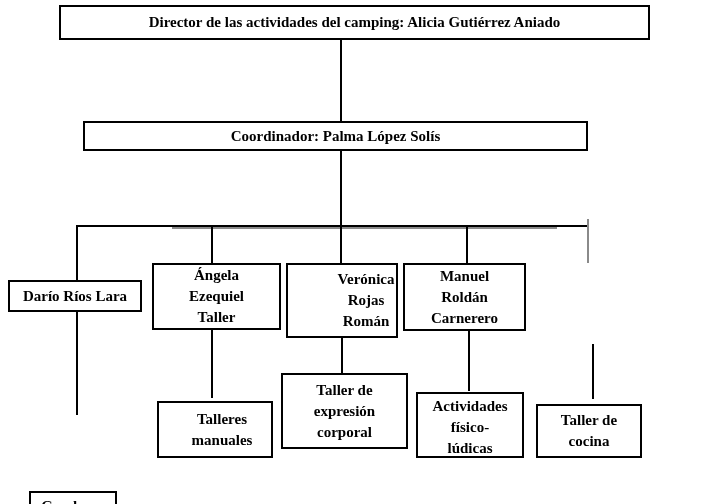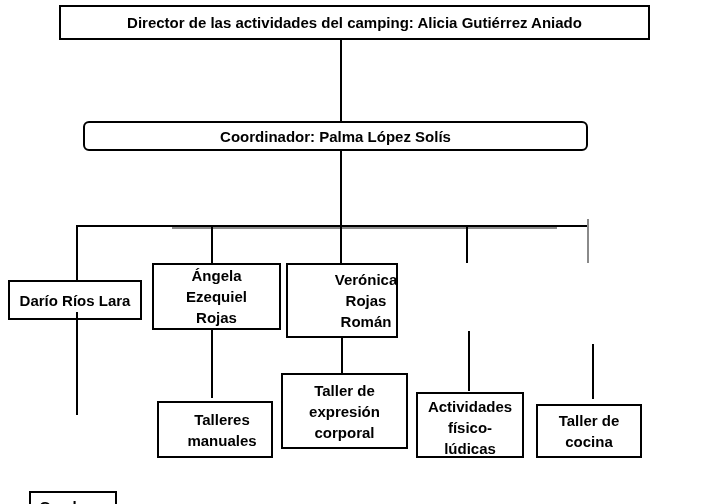--- a/index.html
+++ b/index.html
@@ -1,21 +1,21 @@
 <!DOCTYPE html>
 <html style="--background: #ffffff; --border: #000000; --text: #000000; --line: #000000; --line_gray: #8a8a8a;"><head>
 <meta charset="utf-8">
 <style>
   html, body { margin: 0; padding: 0; background: #ffffff; }
   #canvas {
     position: relative;
     width: 710px;
     height: 504px;
     background: var(--background, #ffffff);
-    font-family: Liberation Sans, sans-serif;
+    font-family: Liberation Serif, serif;
     overflow: hidden;
   }
   .box {
     position: absolute;
     box-sizing: border-box;
     border: 2px solid var(--border, #000000);
     background: #ffffff;
     display: flex;
     align-items: center;
     justify-content: center;
@@ -41,39 +41,42 @@
 </style>
 </head>
 <body>
 
 <div id="canvas">
 
   <div class="box" style="left:59px; top:5px; width:591px; height:35px;">Director de las actividades del camping: Alicia Gutiérrez Aniado</div>
 
   <div class="vline" style="left:340px; top:40px; height:81px;"></div>
 
-  <div class="box" style="left:83px; top:121px; width:505px; height:30px;border-radius:6px;">Coordinador: Palma López Solís</div>
+  <div class="box" style="left:83px; top:121px; width:505px; height:30px;">Coordinador: Palma López Solís</div>
 
   <div class="vline" style="left:340px; top:151px; height:74px;"></div>
 
   <div class="hline" style="left:76px; top:225px; width:513px;"></div>
   <div class="hline gray" style="left:172px; top:227px; width:385px;"></div>
 
   <div class="vline" style="left:76px; top:226px; height:54px;"></div>
   <div class="vline" style="left:211px; top:226px; height:37px;"></div>
   <div class="vline" style="left:340px; top:226px; height:37px;"></div>
   <div class="vline" style="left:466px; top:226px; height:37px;"></div>
   <div class="vline gray" style="left:587px; top:219px; height:44px;"></div>
 
-  <div class="box" style="left:8px; top:280px; width:134px; height:40px;">Darío Ríos Lara</div>
+  <div class="box" style="left:8px; top:280px; width:134px; height:32px;">Darío Ríos Lara</div>
   <div class="box" style="left:152px; top:263px; width:129px; height:67px;">Ángela
 Ezequiel
-Rojas</div>
+Taller</div>
   <div class="box" style="left:286px; top:263px; width:112px; height:75px;padding-left:48px;">Verónica
 Rojas Román</div>
+  <div class="box" style="left:403px; top:263px; width:123px; height:68px;">Manuel
+Roldán
+Carnerero</div>
 
   <div class="vline" style="left:76px; top:312px; height:103px;"></div>
   <div class="vline" style="left:211px; top:330px; height:68px;"></div>
   <div class="vline" style="left:341px; top:338px; height:35px;"></div>
   <div class="vline" style="left:468px; top:331px; height:60px;"></div>
   <div class="vline" style="left:592px; top:344px; height:55px;"></div>
 
   <div class="box" style="left:29px; top:443px; width:88px; height:30px;margin-top:48px;">Gymkana</div>
   <div class="box" style="left:157px; top:401px; width:116px; height:57px;padding-left:14px;">Talleres
 manuales</div>

